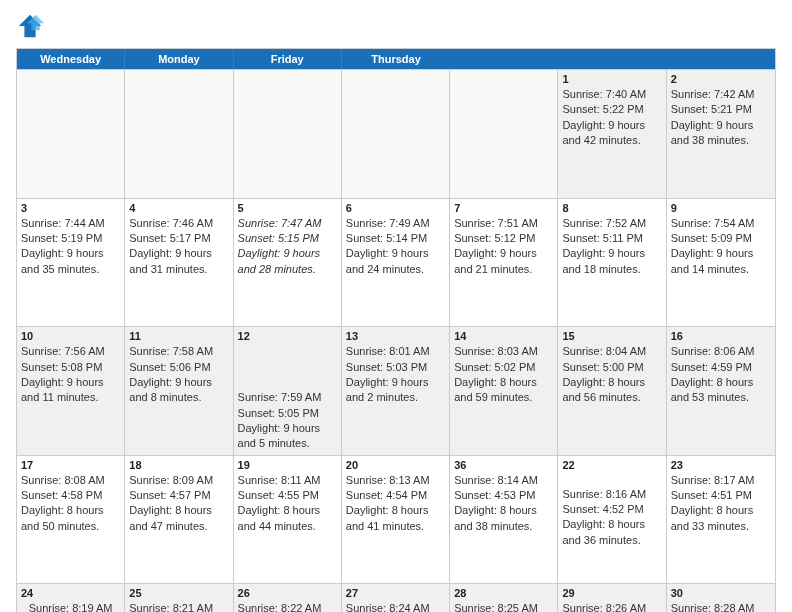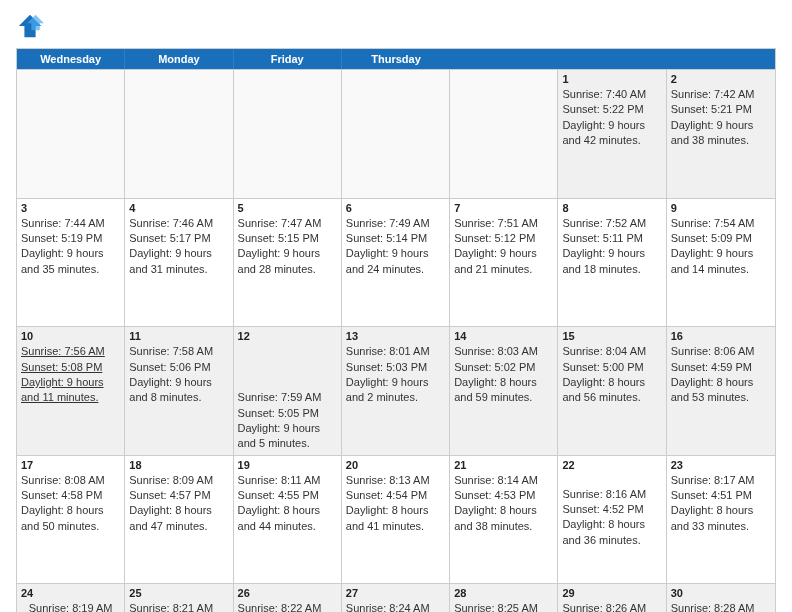--- a/index.html
+++ b/index.html
@@ -167,21 +167,21 @@
           </div>
           <div class="cal-cell">
             <div class="day-num">4</div>
             <div class="day-info" style="white-space: pre-line;">Sunrise: 7:46 AM
 Sunset: 5:17 PM
 Daylight: 9 hours
 and 31 minutes.</div>
           </div>
           <div class="cal-cell">
             <div class="day-num">5</div>
-            <div class="day-info" style="white-space: pre-line;">Sunrise: 7:47 AM
+            <div class="day-info" style="white-space: pre-line; font-style: italic;">Sunrise: 7:47 AM
 Sunset: 5:15 PM
 Daylight: 9 hours
 and 28 minutes.</div>
           </div>
           <div class="cal-cell">
             <div class="day-num">6</div>
             <div class="day-info" style="white-space: pre-line;">Sunrise: 7:49 AM
 Sunset: 5:14 PM
 Daylight: 9 hours
 and 24 minutes.</div>
@@ -204,21 +204,21 @@
             <div class="day-num">9</div>
             <div class="day-info" style="white-space: pre-line;">Sunrise: 7:54 AM
 Sunset: 5:09 PM
 Daylight: 9 hours
 and 14 minutes.</div>
           </div>
         </div>
         <div class="cal-row">
           <div class="cal-cell shaded">
             <div class="day-num">10</div>
-            <div class="day-info" style="white-space: pre-line; text-decoration: underline;">Sunrise: 7:56 AM
+            <div class="day-info" style="white-space: pre-line;">Sunrise: 7:56 AM
 Sunset: 5:08 PM
 Daylight: 9 hours
 and 11 minutes.</div>
           </div>
           <div class="cal-cell shaded">
             <div class="day-num">11</div>
             <div class="day-info" style="white-space: pre-line;">Sunrise: 7:58 AM
 Sunset: 5:06 PM
 Daylight: 9 hours
 and 8 minutes.</div>
@@ -282,21 +282,21 @@
 and 44 minutes.</div>
           </div>
           <div class="cal-cell">
             <div class="day-num">20</div>
             <div class="day-info" style="white-space: pre-line;">Sunrise: 8:13 AM
 Sunset: 4:54 PM
 Daylight: 8 hours
 and 41 minutes.</div>
           </div>
           <div class="cal-cell">
-            <div class="day-num">21</div>
+            <div class="day-num">36</div>
             <div class="day-info" style="white-space: pre-line;">Sunrise: 8:14 AM
 Sunset: 4:53 PM
 Daylight: 8 hours
 and 38 minutes.</div>
           </div>
           <div class="cal-cell">
             <div class="day-num">22</div>
             <div class="day-info" style="white-space: pre-line; margin-top: 16px;">Sunrise: 8:16 AM
 Sunset: 4:52 PM
 Daylight: 8 hours

